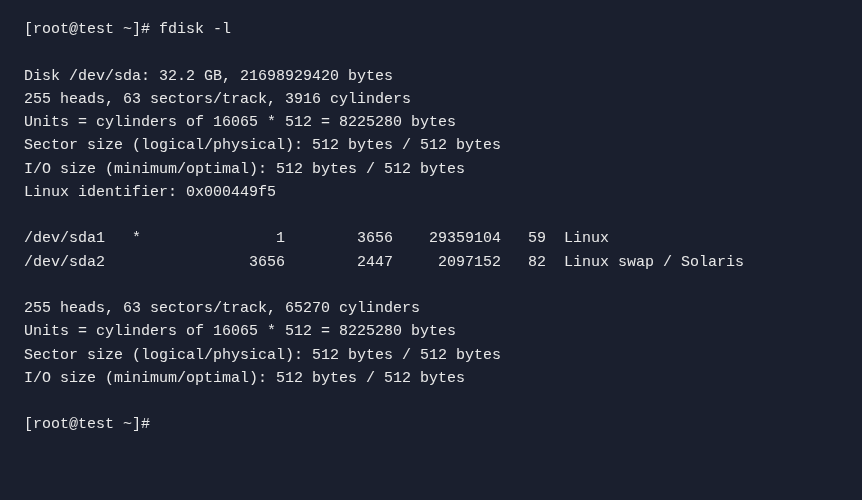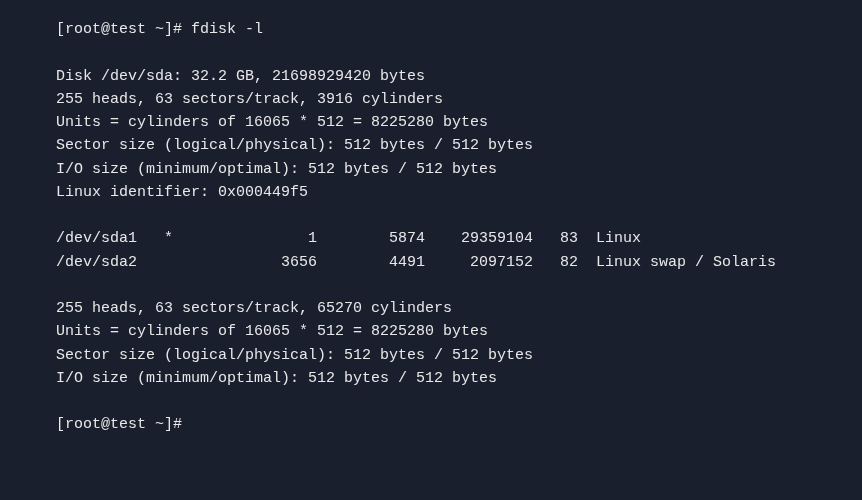--- a/index.html
+++ b/index.html
@@ -21,21 +21,20 @@
     }
 
     .terminal {
       width: 100%;
       height: 100%;
     }
 
     .line {
       white-space: pre;
       display: block;
-      margin-left: 32px;
     }
 
     .blank {
       display: block;
       height: 1.55em;
     }
 
     .table-row {
       white-space: pre;
       display: block;
@@ -52,22 +51,22 @@
 
   <span class="line">Disk /dev/sda: 32.2 GB, 21698929420 bytes</span>
   <span class="line">255 heads, 63 sectors/track, 3916 cylinders</span>
   <span class="line">Units = cylinders of 16065 * 512 = 8225280 bytes</span>
   <span class="line">Sector size (logical/physical): 512 bytes / 512 bytes</span>
   <span class="line">I/O size (minimum/optimal): 512 bytes / 512 bytes</span>
   <span class="line">Linux identifier: 0x000449f5</span>
 
   <span class="blank"></span>
 
-  <span class="line table-row">/dev/sda1   *               1        5874    29359104   83  Linux</span>
-  <span class="line table-row">/dev/sda2                3656        4491     2097152   82  Linux swap / Solaris</span>
+  <span class="line table-row">/dev/sda1   *               1        3656    29359104   59  Linux</span>
+  <span class="line table-row">/dev/sda2                3656        2447     2097152   82  Linux swap / Solaris</span>
 
   <span class="blank"></span>
 
   <span class="line">255 heads, 63 sectors/track, 65270 cylinders</span>
   <span class="line">Units = cylinders of 16065 * 512 = 8225280 bytes</span>
   <span class="line">Sector size (logical/physical): 512 bytes / 512 bytes</span>
   <span class="line">I/O size (minimum/optimal): 512 bytes / 512 bytes</span>
 
   <span class="blank"></span>
 

